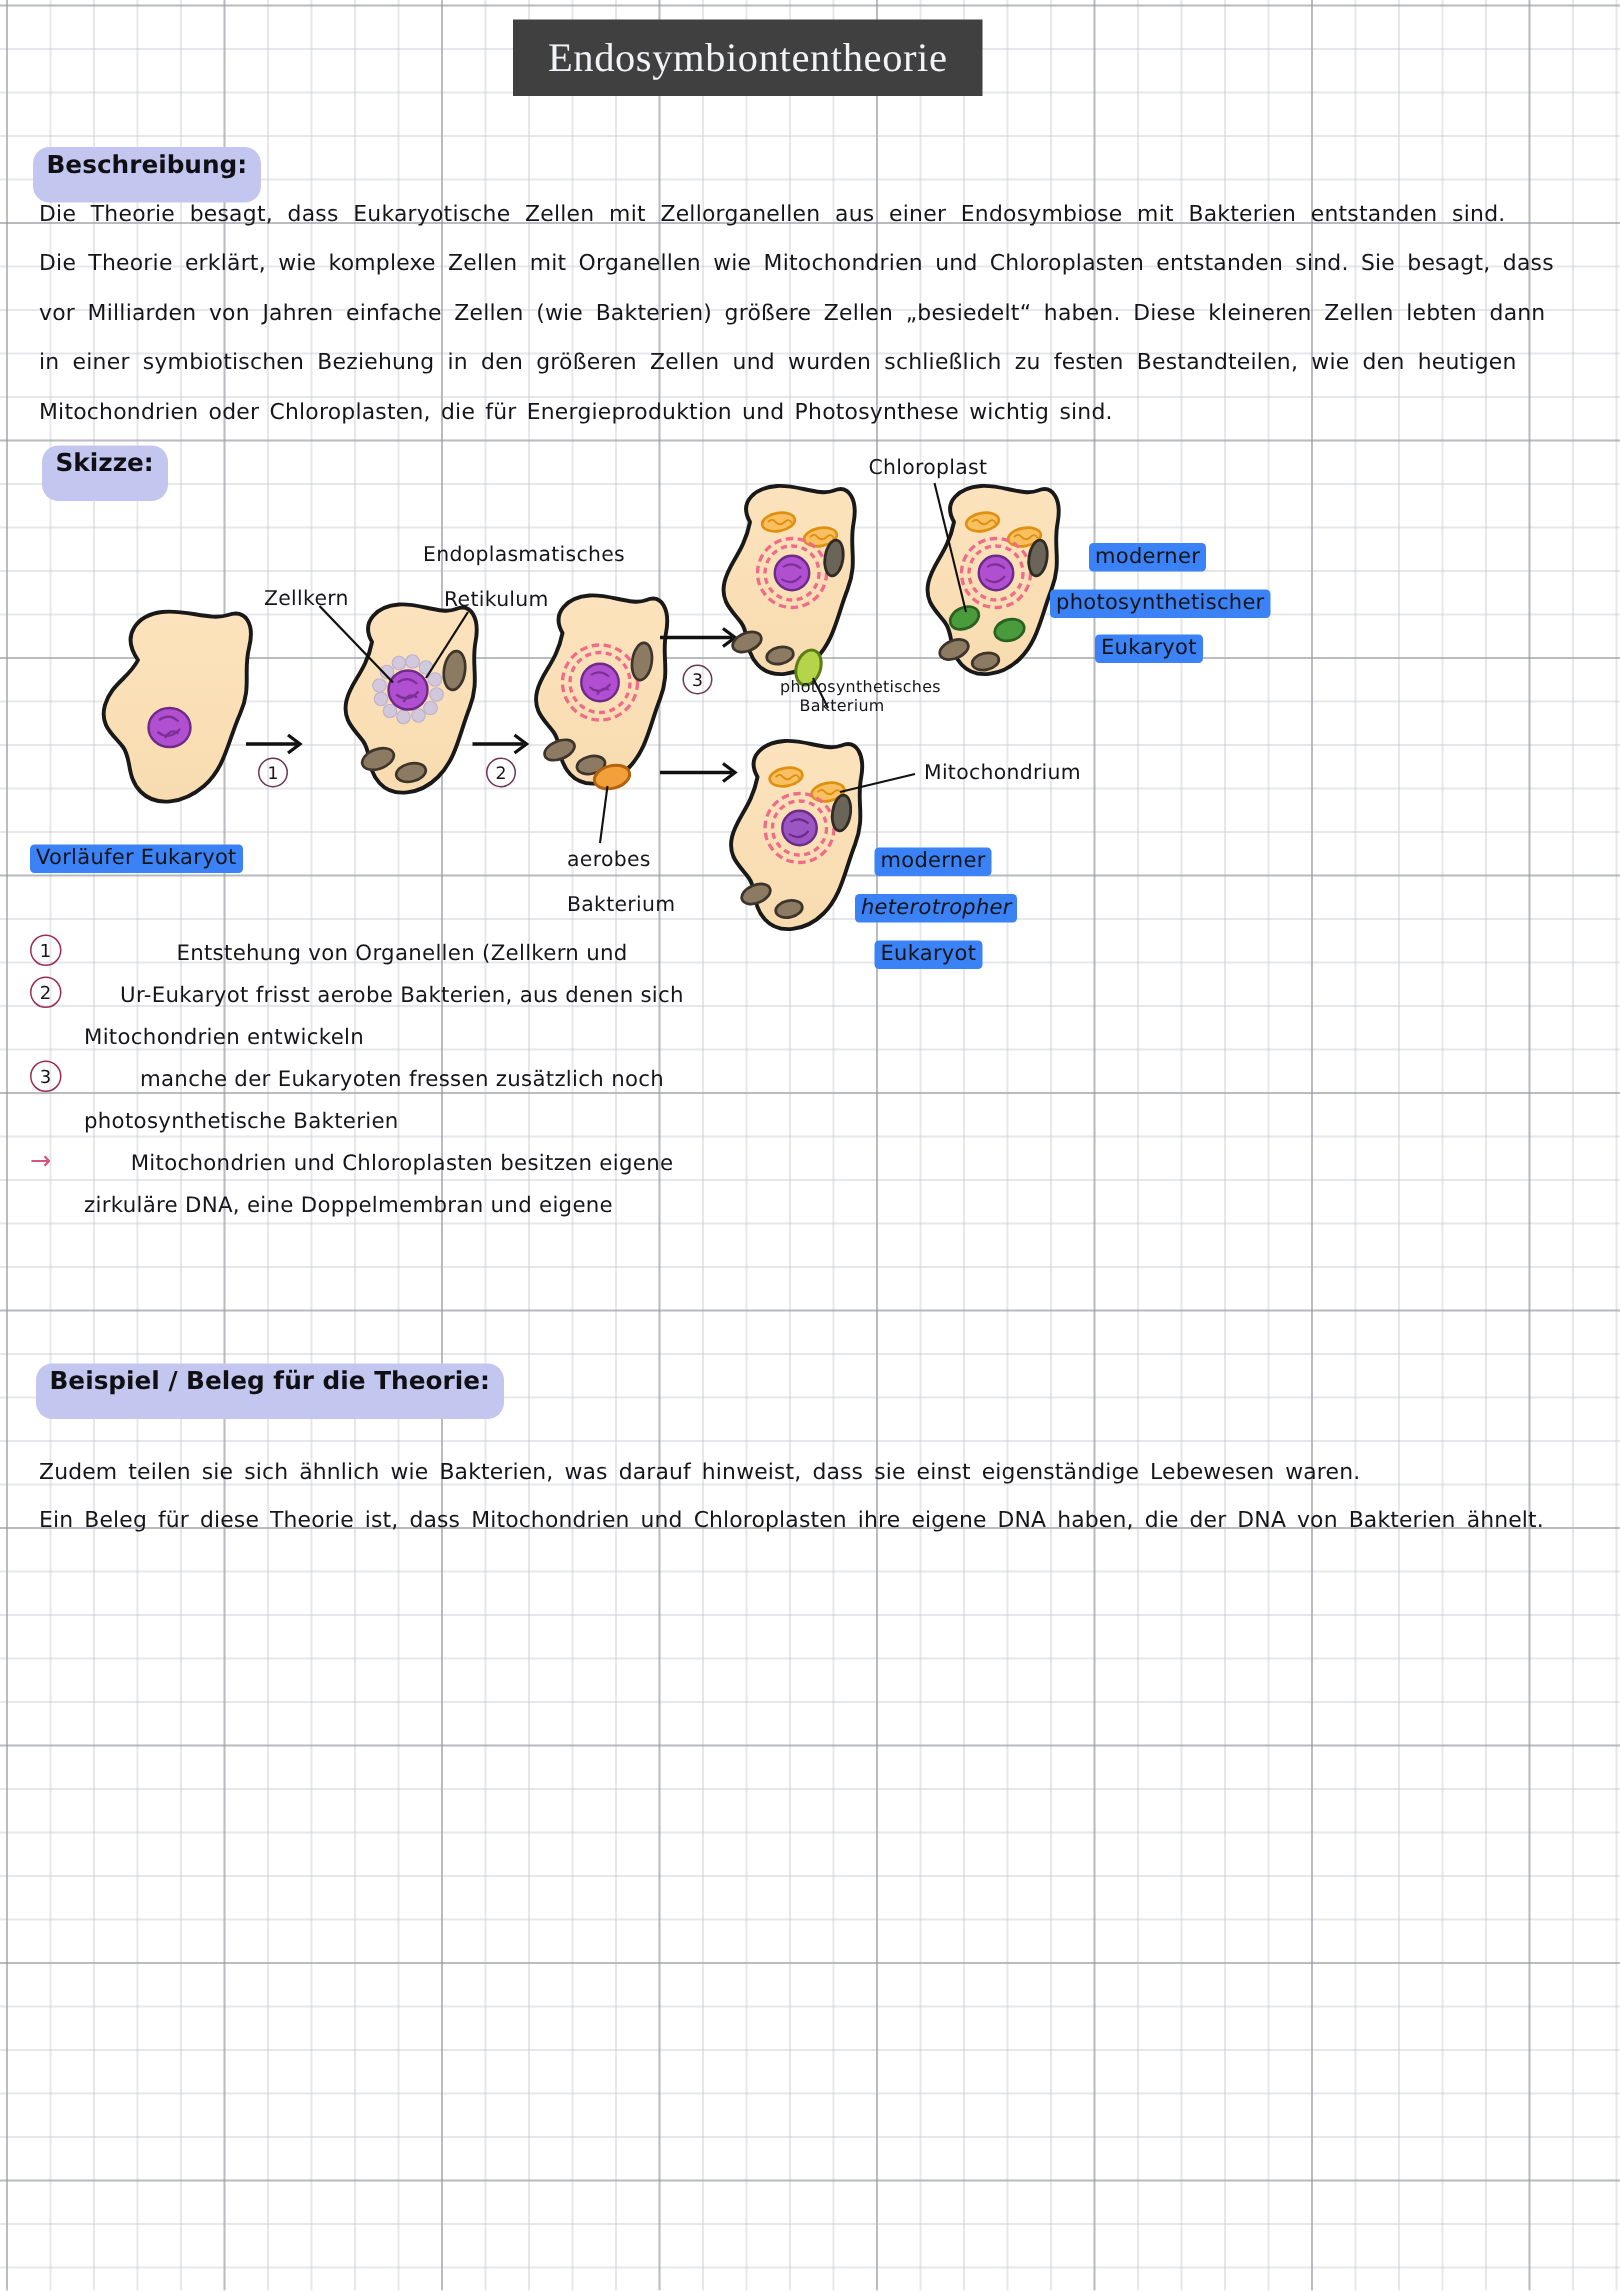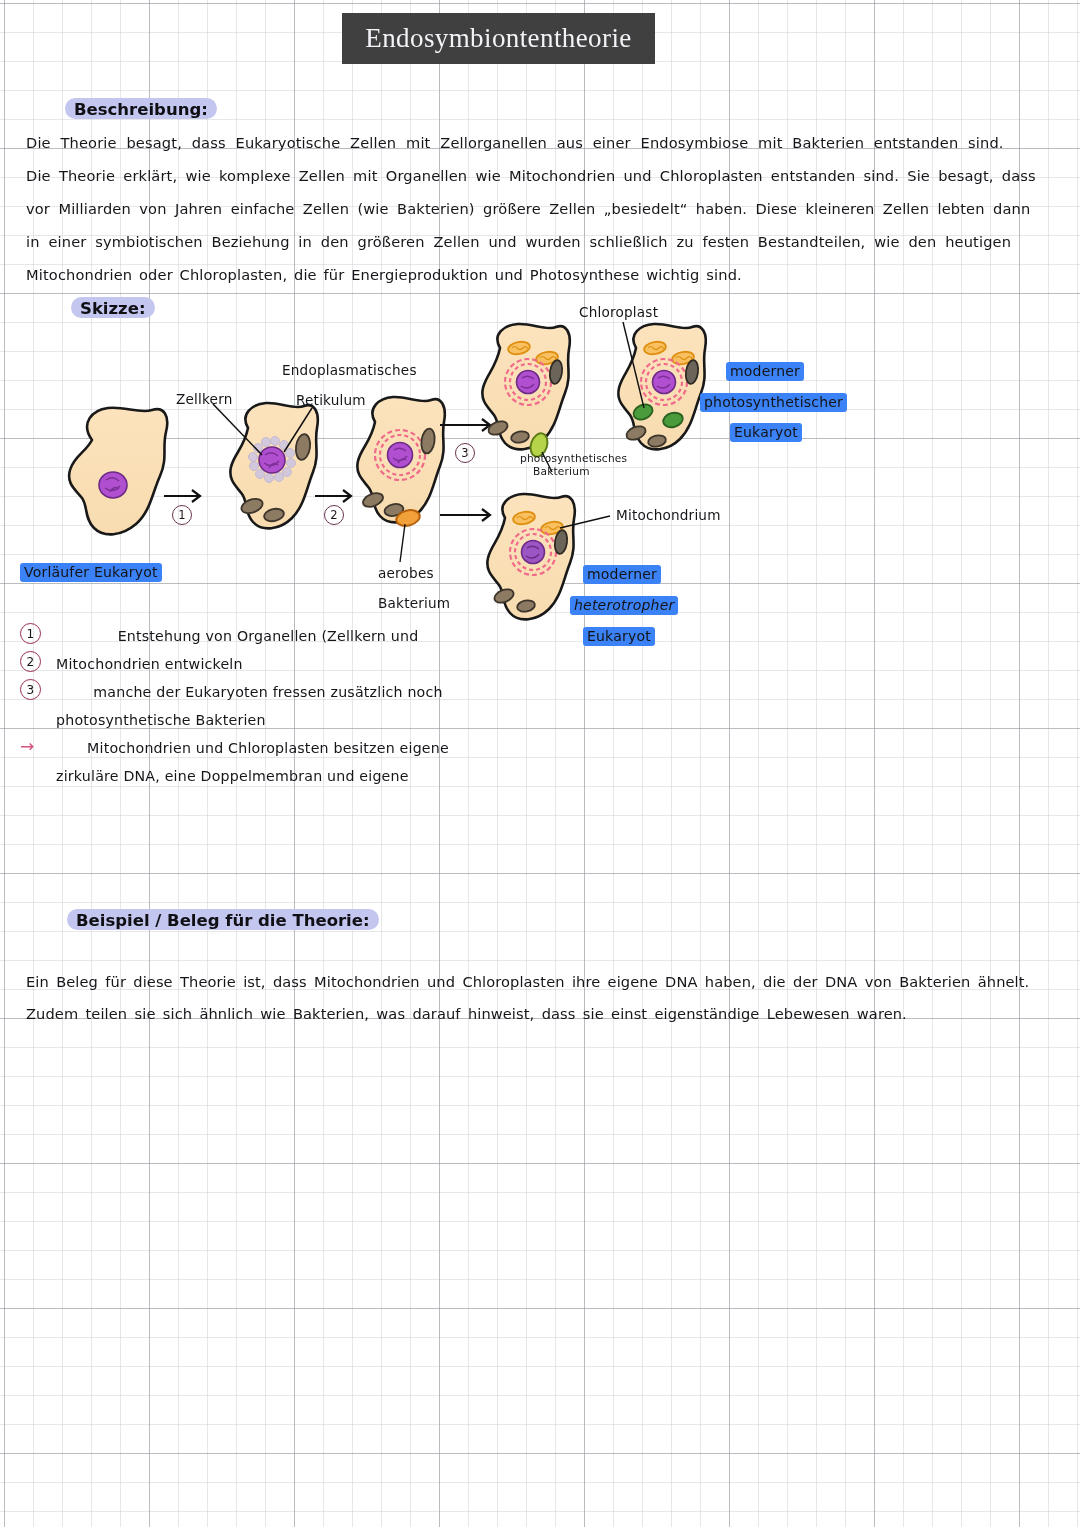--- a/index.html
+++ b/index.html
@@ -43,25 +43,24 @@
   #title-bar .t{
     font-family:"Liberation Serif", serif;
     font-size:27px;color:#f2f3f7;letter-spacing:.4px;white-space:nowrap;
   }
   
   .hl-head{
     position:absolute;
     font-family:"DejaVu Sans", sans-serif;
     font-size:16.5px;font-weight:600;color:#101014;
     background:#c3c6ef;
-    padding:3px 9px 0 9px;
+    padding:3px 9px 16px 9px;
     border-radius:11px;
     white-space:nowrap;
     line-height:1.1;
-    margin-left:43px;
   }
   
   .para{
     position:absolute;
     font-family:"DejaVu Sans", sans-serif;
     color:#16161a;
   }
   .para .ln{
     display:block;
     white-space:nowrap;
@@ -348,34 +347,35 @@
 
 <div id="steps" class="hw">
 
   <div class="step">
     <span class="num">1</span>
     <span class="txt first">Entstehung von Organellen (Zellkern und</span>
   </div>
 
   <div class="step">
     <span class="num">2</span>
+    <span class="txt first">Ur-Eukaryot frisst aerobe Bakterien, aus denen sich</span>
     <span class="txt cont">Mitochondrien entwickeln</span>
   </div>
 
   <div class="step">
     <span class="num">3</span>
     <span class="txt first">manche der Eukaryoten fressen zusätzlich noch</span>
     <span class="txt cont">photosynthetische Bakterien</span>
   </div>
 
   <div class="step">
     <span class="arrowmark">→</span>
     <span class="txt first">Mitochondrien und Chloroplasten besitzen eigene</span>
     <span class="txt cont">zirkuläre DNA, eine Doppelmembran und eigene</span>
   </div>
 </div>
 
 <div class="hl-head" style="left:24px;top:909px;">Beispiel / Beleg für die Theorie:</div>
 
 <div class="para hw" id="beleg-text">
+  <span class="ln">Zudem teilen sie sich ähnlich wie Bakterien, was darauf hinweist, dass sie einst eigenständige Lebewesen waren.</span>
   <span class="ln">Ein Beleg für diese Theorie ist, dass Mitochondrien und Chloroplasten ihre eigene DNA haben, die der DNA von Bakterien ähnelt.</span>
-  <span class="ln">Zudem teilen sie sich ähnlich wie Bakterien, was darauf hinweist, dass sie einst eigenständige Lebewesen waren.</span>
 </div>
 
 </body></html>

